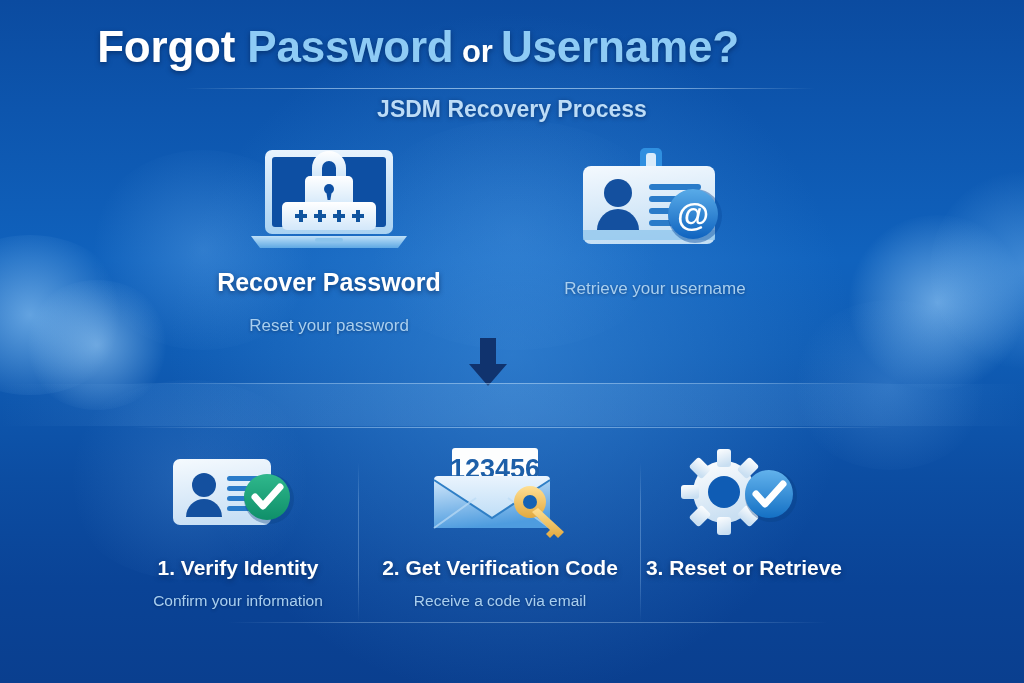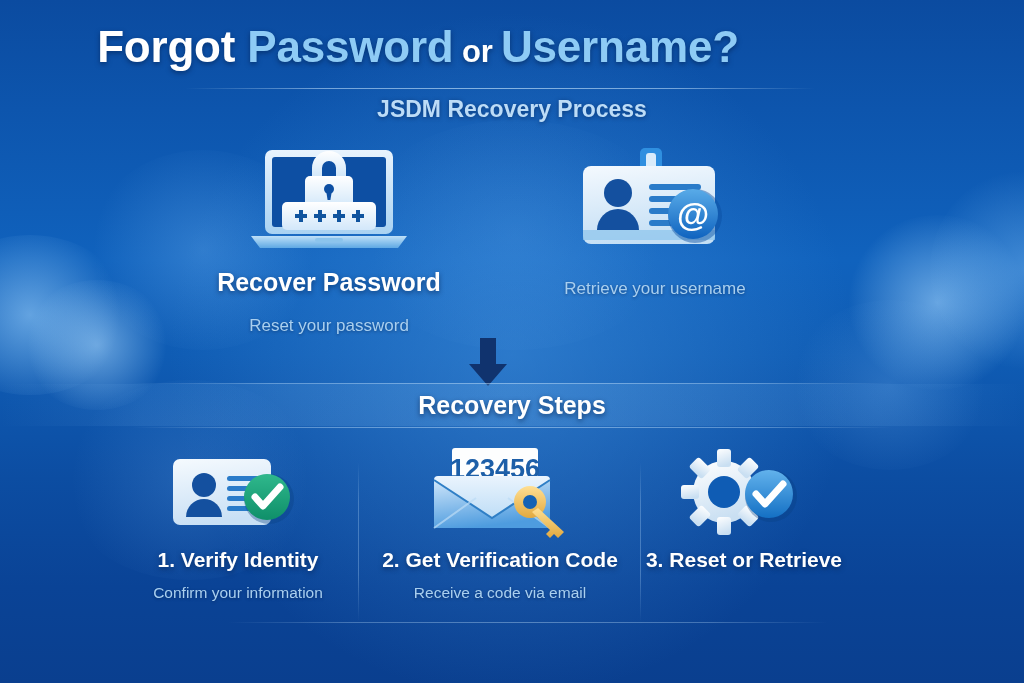--- a/index.html
+++ b/index.html
@@ -107,21 +107,21 @@
 
   
   .steps { position: absolute; left: 0; top: 446px; width: 1024px; height: 180px; }
   .step { position: absolute; width: 300px; text-align: center; }
   .step.s1 { left: 88px; }
   .step.s2 { left: 350px; }
   .step.s3 { left: 594px; }
   .step-art { height: 92px; display: flex; align-items: center; justify-content: center; }
   .step-title {
     font-size: 21px; font-weight: bold; color: #ffffff;
-    text-shadow: 0 2px 5px rgba(0,26,66,0.55); margin-top: 10px;
+    text-shadow: 0 2px 5px rgba(0,26,66,0.55); margin-top: 18px;
   }
   .step-sub {
     font-size: 15.5px; color: #a9cfef; margin-top: 12px;
     text-shadow: 0 1px 3px rgba(0,26,66,0.45);
   }
   .vdiv {
     position: absolute; top: 462px; width: 1px; height: 160px;
     background: linear-gradient(180deg, rgba(190,225,255,0) 0%, rgba(190,225,255,0.28) 25%,
                 rgba(190,225,255,0.30) 70%, rgba(190,225,255,0) 100%);
   }
@@ -239,21 +239,20 @@
 
   </div>
 
   <div class="arrow">
     <svg width="52" height="50" viewBox="0 0 52 50">
       <path d="M18 0 h16 v26 h11 L26 48 L7 26 h11 z" fill="#10336e"></path>
     </svg>
   </div>
   <div class="band-rule-top"></div>
   <div class="band"></div>
-  <div class="band-title">Recovery Steps</div>
   <div class="band-rule-bot"></div>
 
   <div class="steps">
 
     <div class="step s1">
       <div class="step-art">
         <svg width="150" height="90" viewBox="0 0 150 90">
           <defs>
             <linearGradient id="idc" x1="0" y1="0" x2="0.2" y2="1">
               <stop offset="0" stop-color="#f5fafe"></stop>

